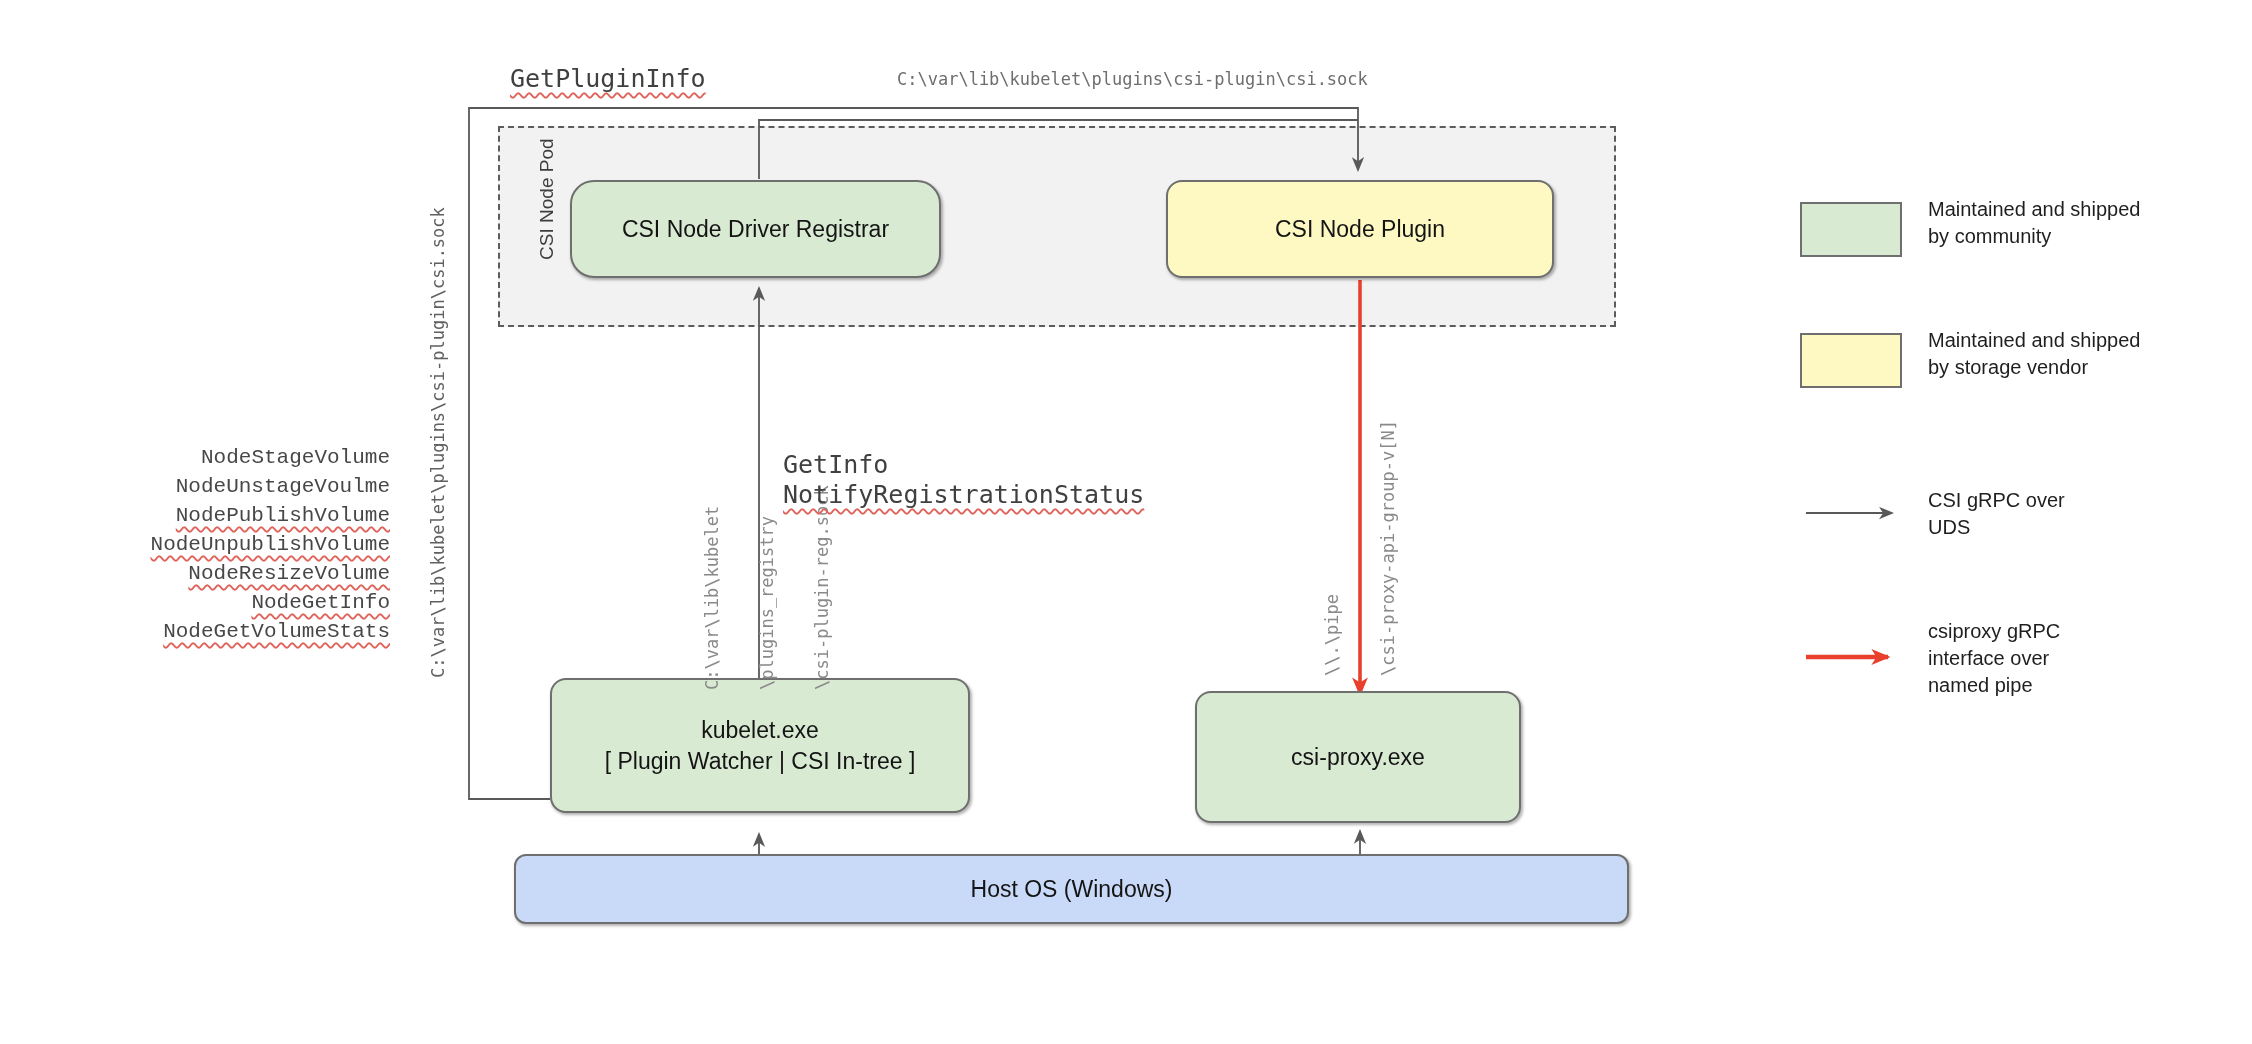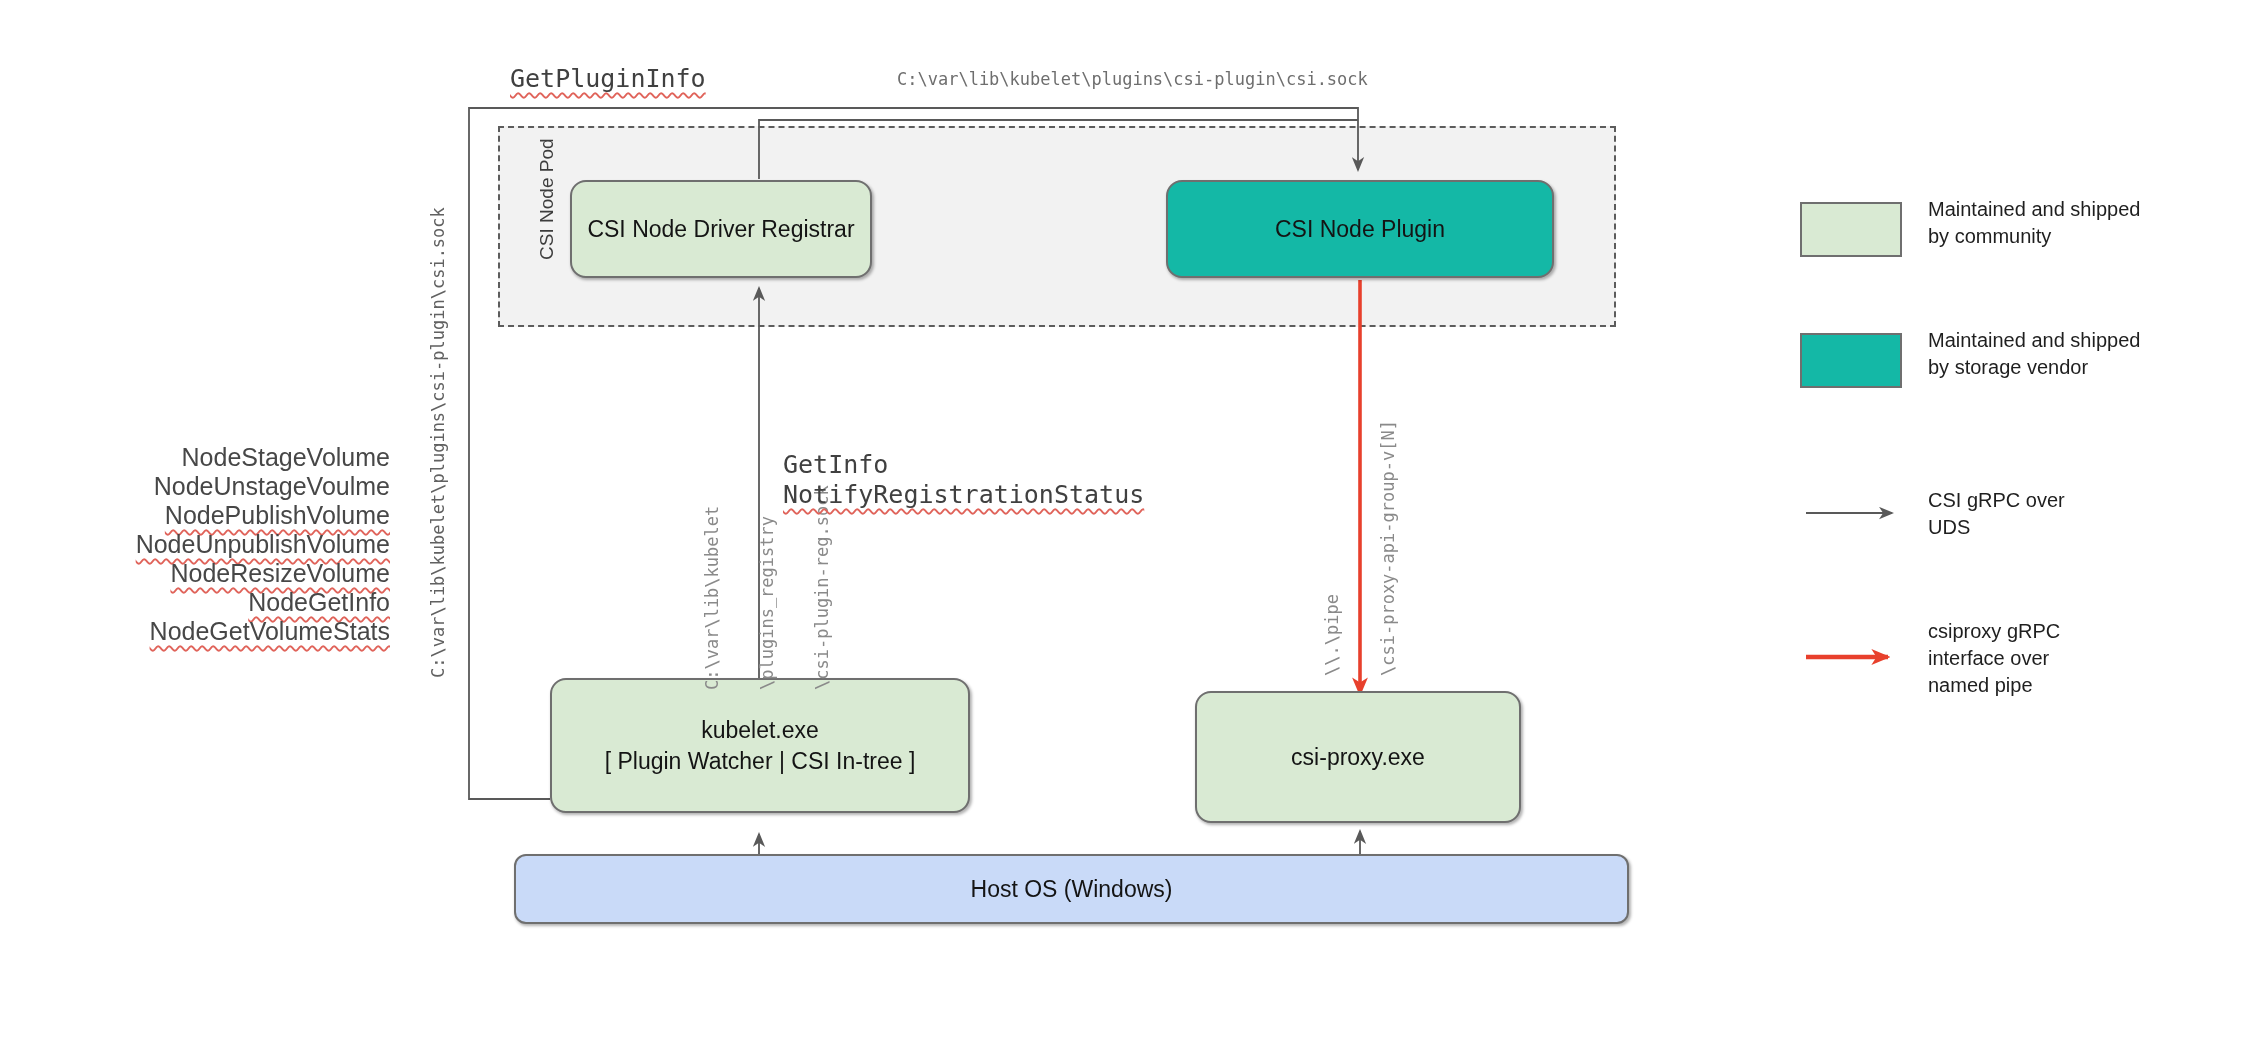--- a/index.html
+++ b/index.html
@@ -1,31 +1,31 @@
 <!DOCTYPE html>
 <html><head>
 <meta charset="utf-8">
 <style>
   html,body{margin:0;padding:0;background:#ffffff;}
   #stage{position:relative;width:2252px;height:1044px;background:#ffffff;overflow:hidden;
          font-family:"Liberation Sans",sans-serif;}
   .abs{position:absolute;}
-  .mono-lg{font-family:Liberation Sans, sans-serif;font-size:25px;line-height:29px;color:#474747;white-space:pre;}
+  .mono-lg{font-family:Liberation Mono, monospace;font-size:21px;line-height:29px;color:#474747;white-space:pre;}
   .mono-md{font-family:"DejaVu Sans Mono",monospace;font-size:25px;line-height:30px;color:#404040;white-space:pre;}
   .mono-sm{font-family:"DejaVu Sans Mono",monospace;font-size:17px;line-height:19px;color:#6e6e6e;white-space:pre;}
   .sq{text-decoration-line:underline;text-decoration-style:wavy;text-decoration-color:#e0635a;
       text-decoration-thickness:2px;text-underline-offset:5px;}
   .vrot{transform:rotate(-90deg);transform-origin:0 0;white-space:pre;}
   .node{position:absolute;box-sizing:border-box;border:2px solid #6f6f6f;border-radius:16px;
         display:flex;flex-direction:column;align-items:center;justify-content:center;
         font-size:23px;color:#141414;text-align:center;line-height:31px;
         box-shadow:1.5px 2px 3px rgba(0,0,0,0.30);}
   .pod{position:absolute;box-sizing:border-box;border:2.5px dashed #5c5c5c;background:#f2f2f2;z-index:0;}
   .green{background:#d9ead3;}
-  .yellow{background:#14b8a6;}
+  .yellow{background:#fef9c3;}
   .blue{background:#c9daf8;}
   .swatch{position:absolute;box-sizing:border-box;border:2.5px solid #6f6f6f;width:102px;height:55px;}
   .legend-text{position:absolute;font-size:20px;line-height:27px;color:#1f1f1f;}
   .podlabel{font-family:"Liberation Sans",sans-serif;font-size:19px;color:#3d3d3d;}
   svg{position:absolute;left:0;top:0;z-index:1;}
   .z2{z-index:2;}
   .z3{z-index:3;}
   .right-align{text-align:right;}
 </style>
 </head>
@@ -54,21 +54,21 @@
     <path d="M1360,280 L1360,694" fill="none" stroke="#e8402c" stroke-width="3.6" marker-end="url(#red)"></path>
 
     <path d="M759,834 L759,896" fill="none" stroke="#595959" stroke-width="1.8" marker-start="url(#gra)" marker-end="url(#gra)"></path>
 
     <path d="M1360,831 L1360,896" fill="none" stroke="#595959" stroke-width="1.8" marker-start="url(#gra)" marker-end="url(#gra)"></path>
 
     <path d="M1806,513 L1892,513" fill="none" stroke="#595959" stroke-width="1.8" marker-end="url(#gra)"></path>
     <path d="M1806,657 L1888,657" fill="none" stroke="#e8402c" stroke-width="4.5" marker-end="url(#red)"></path>
   </svg>
 
-  <div class="node green z2" style="left:570px;top:180px;width:302px;height:98px;">
+  <div class="node green z2" style="left:570px;top:180px;width:371px;height:98px;border-radius:24px;">
     <span>CSI Node Driver Registrar</span>
   </div>
 
   <div class="node yellow z2" style="left:1166px;top:180px;width:388px;height:98px;">
     <span>CSI Node Plugin</span>
   </div>
 
   <div class="node green z2" style="left:550px;top:678px;width:420px;height:135px;">
     <span>kubelet.exe</span>
     <span>[ Plugin Watcher | CSI In-tree ]</span>

